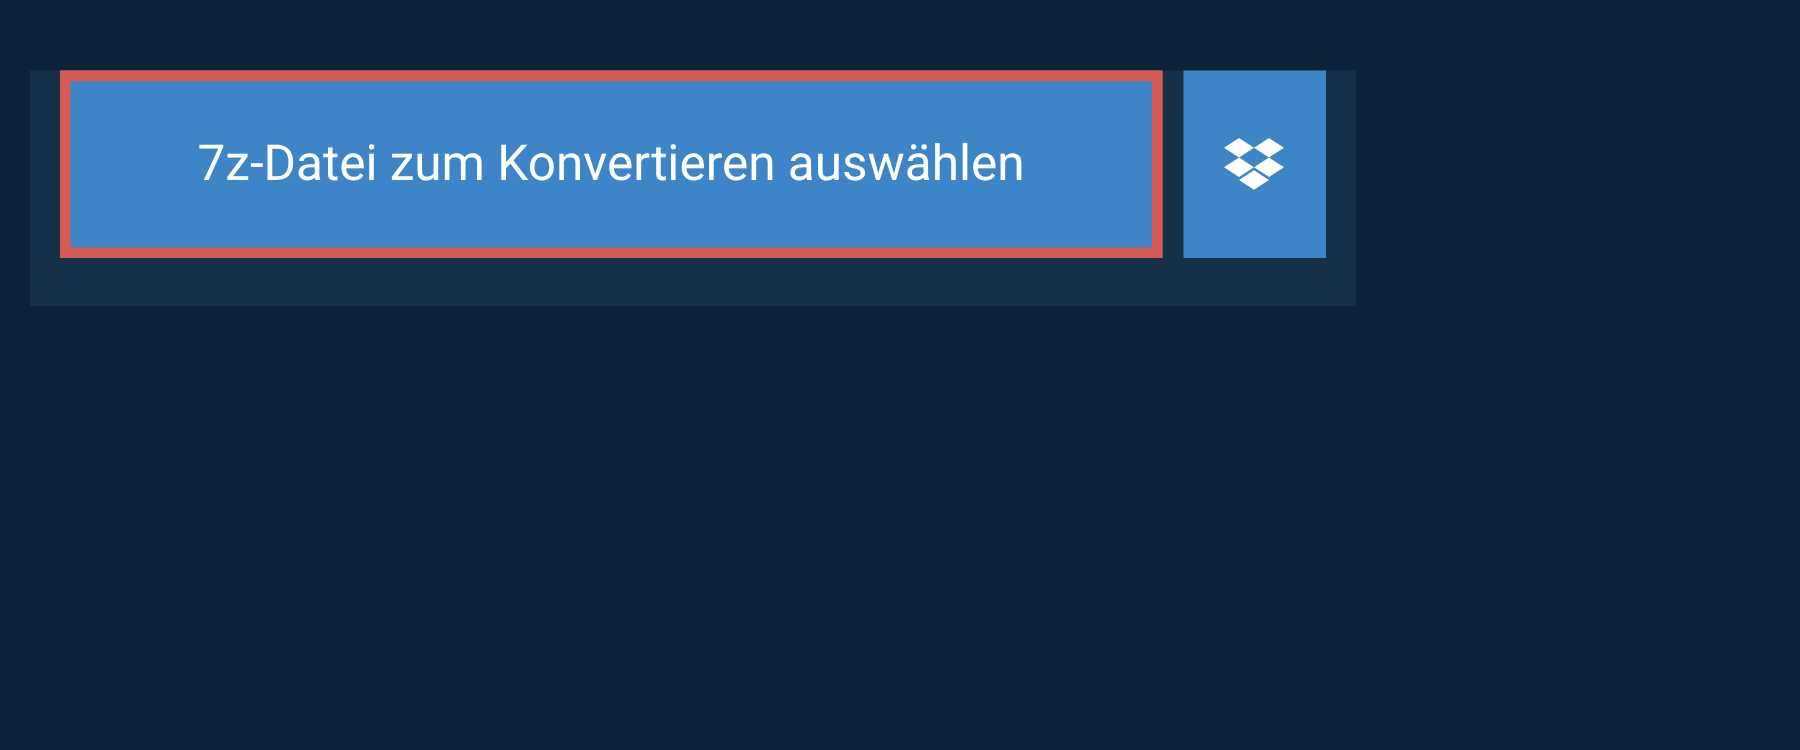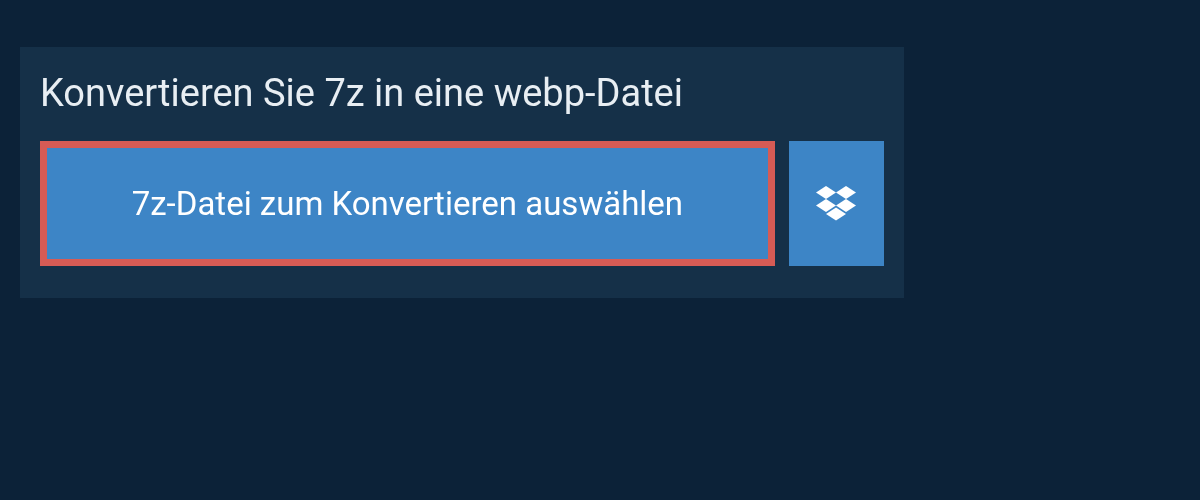--- a/index.html
+++ b/index.html
@@ -56,21 +56,20 @@
     }
     .dropbox-icon {
       width: 40px;
       height: 36px;
     }
   </style>
 </head>
 <body>
 
 <div class="panel">
-  <h1 class="heading">Konvertieren Sie 7z in eine webp-Datei</h1>
   <div class="button-row">
     <div class="file-select-button">
       <span>7z-Datei zum Konvertieren auswählen</span>
     </div>
     <div class="dropbox-button">
       <svg class="dropbox-icon" viewBox="0 0 40 36" fill="#ffffff">
         <path d="M10 0 L20 6.5 L10 13 L0 6.5 Z"></path>
         <path d="M30 0 L40 6.5 L30 13 L20 6.5 Z"></path>
         <path d="M0 6.5 L10 13 L0 19.5 L10 26 L20 19.5 L10 13 Z" opacity="0"></path>
         <path d="M10 13 L20 19.5 L10 26 L0 19.5 Z"></path>

